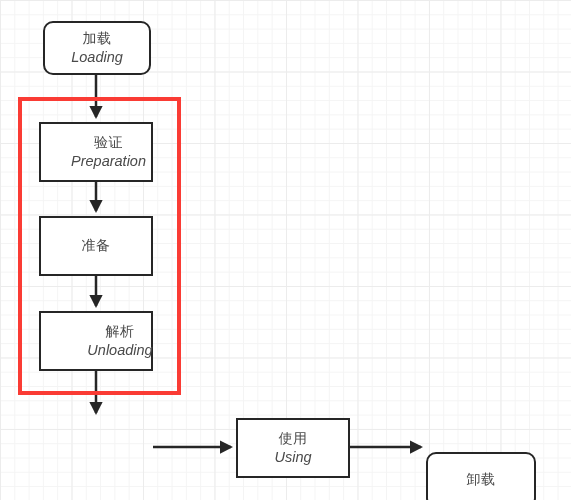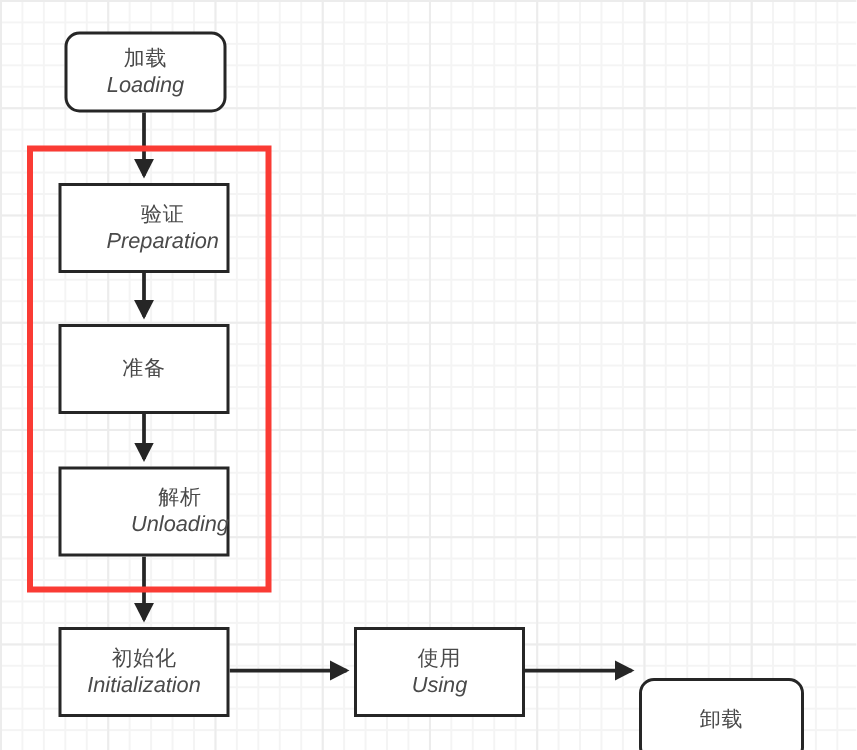--- a/index.html
+++ b/index.html
@@ -109,24 +109,20 @@
 
   <div class="node" style="left:39px; top:216px; width:114px; height:60px;">
     <span class="cn">准备</span>
   </div>
 
   <div class="node" style="left:39px; top:311px; width:114px; height:60px;padding-left:48px;">
     <span class="cn">解析</span>
     <span class="en">Unloading</span>
   </div>
 
-  <div class="node" style="left:39px; top:418px; width:114px; height:60px;">
-    <span class="cn">初始化</span>
-    <span class="en">Initialization</span>
-  </div>
 
   <div class="node" style="left:236px; top:418px; width:114px; height:60px;">
     <span class="cn">使用</span>
     <span class="en">Using</span>
   </div>
 
   <div class="node rounded" style="left:426px; top:420px; width:110px; height:56px;margin-top:32px;">
     <span class="cn">卸载</span>
   </div>
 

